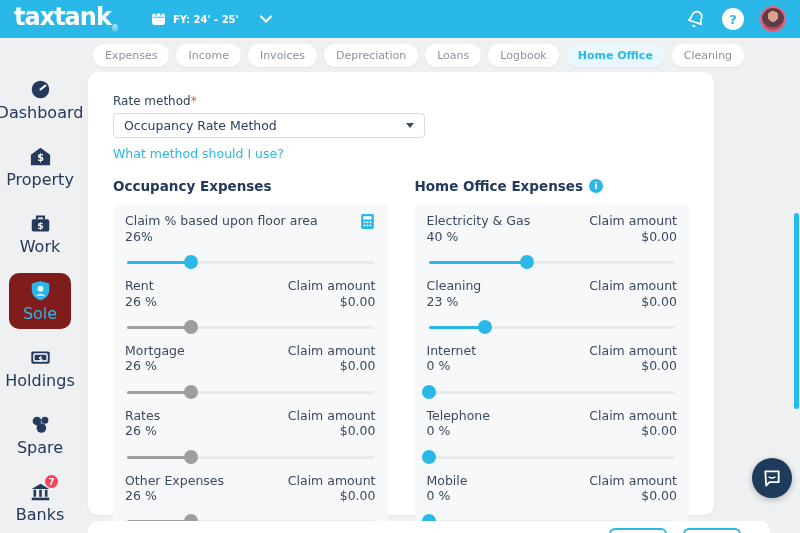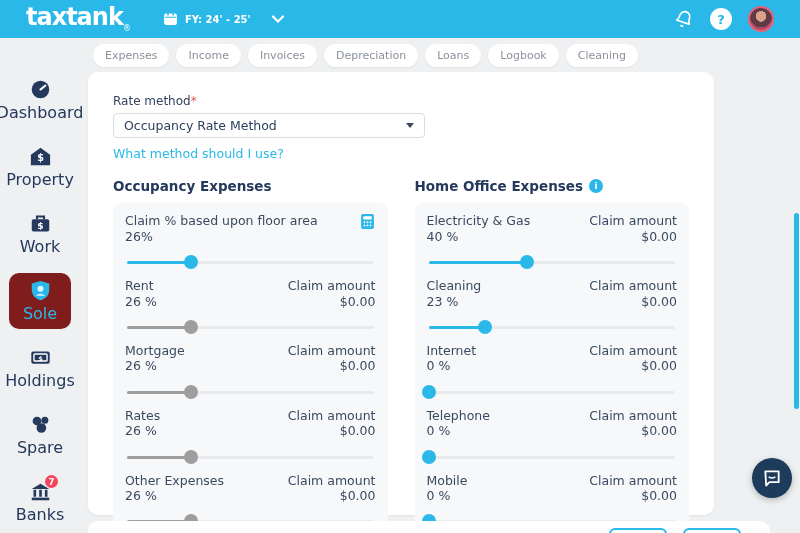--- a/index.html
+++ b/index.html
@@ -1,21 +1,21 @@
 <!DOCTYPE html>
 <html><head>
 <meta charset="utf-8">
 <style>
   * { margin:0; padding:0; box-sizing:border-box; }
   html,body { width:800px; height:533px; overflow:hidden; }
   body { font-family:"DejaVu Sans","Liberation Sans",sans-serif; background:#eef0f2; position:relative; }
 
   
   .topbar { position:absolute; top:0; left:0; width:800px; height:38px; background:#29b8e8;
-            display:flex; align-items:center; padding:0 26px; z-index:30; }
+            display:flex; align-items:center; padding:0 14px; z-index:30; }
   .logo { color:#fff; font-size:24px; font-weight:bold; letter-spacing:-1px; line-height:1; }
   .logo .reg { font-size:8px; font-weight:normal; vertical-align:sub; letter-spacing:0; }
   .fy-wrap { display:flex; align-items:center; gap:7px; margin-left:32px; color:#fff; font-size:10px; font-weight:bold; cursor:pointer; }
   .fy-chevron { margin-left:14px; display:flex; }
   .topbar-right { margin-left:auto; display:flex; align-items:center; gap:16px; }
   .help-circle { width:22px; height:22px; background:#fff; border-radius:50%; color:#29b8e8;
                  font-size:13px; font-weight:bold; display:flex; align-items:center; justify-content:center; cursor:pointer; }
   .avatar { width:26px; height:26px; border-radius:50%; border:2px solid #e8607a; overflow:hidden; cursor:pointer;
             background:radial-gradient(circle at 50% 38%, #d9a188 0 30%, #5e3b46 31% 62%, #b04a63 63%); }
 
@@ -197,20 +197,21 @@
     </div>
   </nav>
 
 <div class="tab-bar">
     <button class="tab">Expenses</button>
     <button class="tab">Income</button>
     <button class="tab">Invoices</button>
     <button class="tab">Depreciation</button>
     <button class="tab">Loans</button>
     <button class="tab">Logbook</button>
+    <button class="tab active">Home Office</button>
     <button class="tab">Cleaning</button>
   </div>
 
 <div class="main-panel">
 
   <div class="field-label">
     <span>Rate method</span><span class="req">*</span>
   </div>
   <div class="select">
     <span class="val">Occupancy Rate Method</span>

